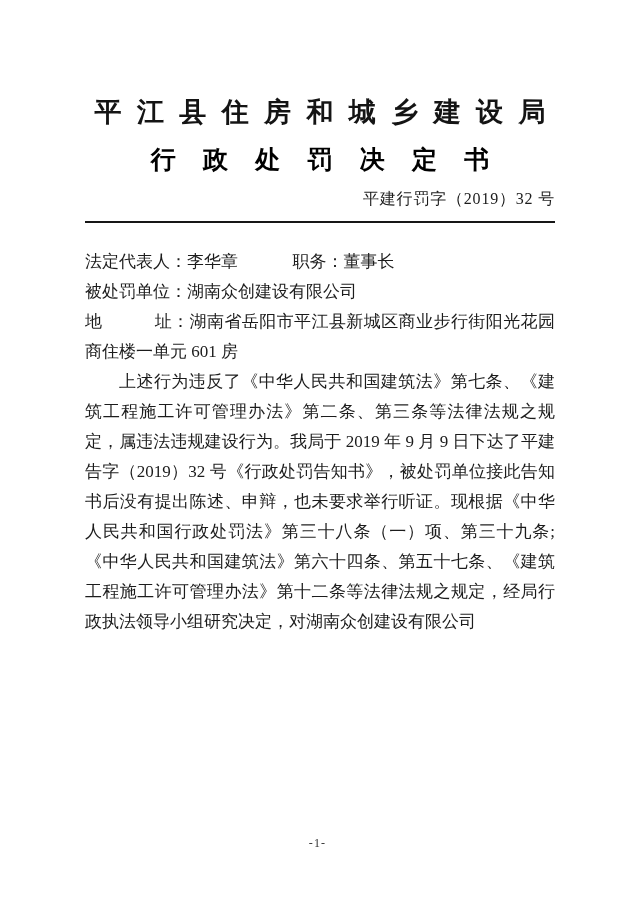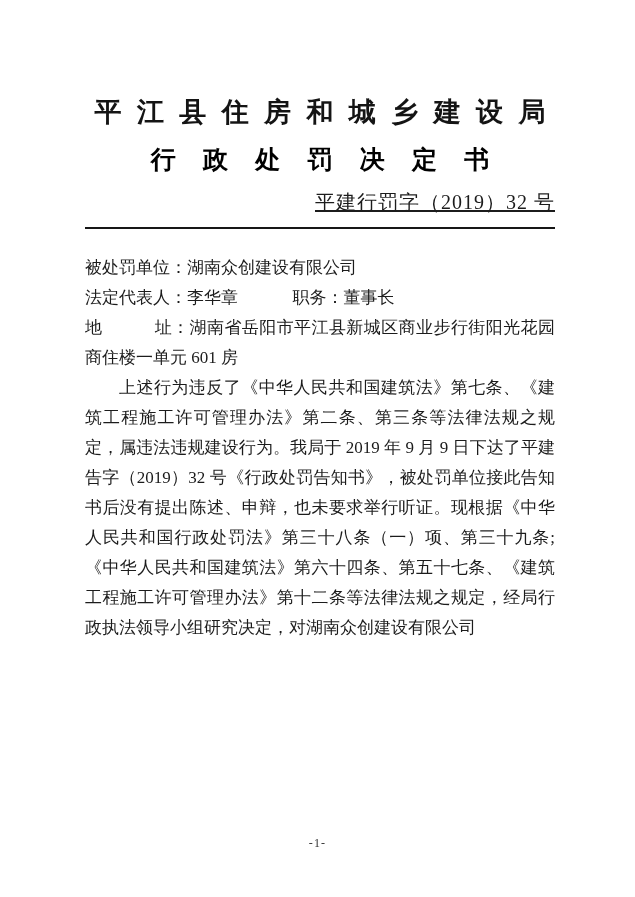--- a/index.html
+++ b/index.html
@@ -37,23 +37,22 @@
     font-size: 25px;
     font-weight: 700;
     letter-spacing: 0.42em;
     margin-right: -0.42em;
     color: #000000;
     white-space: nowrap;
   }
   .doc-number {
     margin-top: 13px;
     text-align: right;
-    font-size: 20px;
+    font-size: 16px;
     letter-spacing: 0.05em;
-    text-decoration: underline;
   }
   .rule {
     margin-top: 11px;
     height: 0;
     border-top: 2px solid #161616;
   }
   .body {
     margin-top: 24px;
     font-size: 17px;
     line-height: 30px;
@@ -90,25 +89,25 @@
 
     <div class="title">行 政 处 罚 决 定 书</div>
 
     <div class="doc-number">平建行罚字（2019）32 号</div>
 
     <div class="rule"></div>
 
     <div class="body">
 
       <p class="info-row">
-        <span>被处罚单位：</span><span>湖南众创建设有限公司</span>
+        <span>法定代表人：</span><span>李华章</span><span class="pos-label">职务：</span><span>董事长</span>
       </p>
 
       <p class="info-row">
-        <span>法定代表人：</span><span>李华章</span><span class="pos-label">职务：</span><span>董事长</span>
+        <span>被处罚单位：</span><span>湖南众创建设有限公司</span>
       </p>
 
       <p class="info-row">
         <span>地　　　址：</span><span>湖南省岳阳市平江县新城区商业步行街阳光花园商住楼一单元 601 房</span>
       </p>
 
 
       <p class="para">上述行为违反了《中华人民共和国建筑法》第七条、《建筑工程施工许可管理办法》第二条、第三条等法律法规之规定，属违法违规建设行为。我局于 2019 年 9 月 9 日下达了平建告字（2019）32 号《行政处罚告知书》，被处罚单位接此告知书后没有提出陈述、申辩，也未要求举行听证。现根据《中华人民共和国行政处罚法》第三十八条（一）项、第三十九条;《中华人民共和国建筑法》第六十四条、第五十七条、《建筑工程施工许可管理办法》第十二条等法律法规之规定，经局行政执法领导小组研究决定，对湖南众创建设有限公司</p>
 
     </div>

